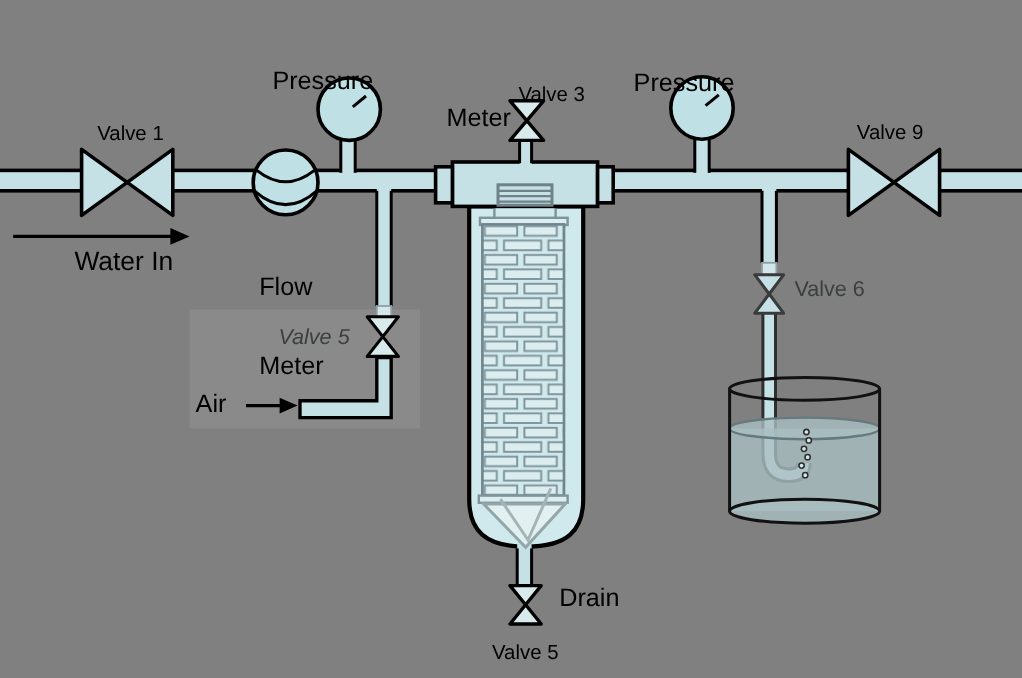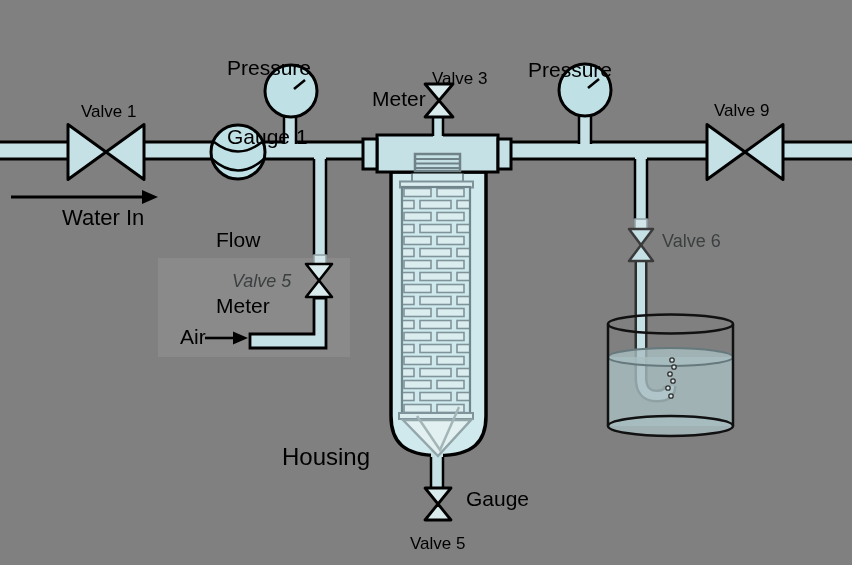--- a/index.html
+++ b/index.html
@@ -191,44 +191,42 @@
       <polygon points="158,197 142,190 142,204" fill="#000000"></polygon>
     </g>
     <g>
       <line x1="205" y1="338" x2="235" y2="338" stroke="#000000" stroke-width="2.6"></line>
       <polygon points="248,338 233,331.5 233,344.5" fill="#000000"></polygon>
     </g>
   </svg>
 
   <div class="lbl sz-mid" style="left:227px;top:10px;line-height:23px;">
     <span>Pressure</span>
-    <span>Gauge 1</span>
   </div>
 
   <div class="lbl sz-mid" style="left:528px;top:12px;line-height:23px;">
     <span>Pressure</span>
   </div>
 
   <div class="lbl sz-valve" style="left:81px;top:103px;">Valve 1</div>
   <div class="lbl sz-valve" style="left:714px;top:102px;">Valve 9</div>
   <div class="lbl sz-valve" style="left:411px;top:70px;margin-left:21px;">Valve 3</div>
   <div class="lbl sz-mid" style="left:372px;top:87px;">Meter</div>
 
   <div class="lbl water-in" style="left:62px;top:206px;">Water In</div>
 
   <div class="lbl sz-mid2" style="left:216px;top:185px;">
     <span>Flow</span>
     <span>Meter</span>
   </div>
 
   <div class="lbl muted sz-muted" style="left:232px;top:272px;font-style:italic;">Valve 5</div>
-  <div class="lbl sz-mid" style="left:180px;top:325px;">Air</div>
+  <div class="lbl sz-mid" style="left:163px;top:325px;">Air</div>
 
   <div class="lbl sz-big" style="left:282px;top:389px;">
-    <span>Housing</span>
   </div>
 
   <div class="lbl muted sz-muted" style="left:662px;top:232px;">Valve 6</div>
 
-  <div class="lbl sz-mid" style="left:466px;top:487px;">Gauge</div>
+  <div class="lbl sz-mid" style="left:466px;top:487px;">Drain</div>
   <div class="lbl sz-valve" style="left:410px;top:535px;">Valve 5</div>
 
 </div>
 
 </body></html>

